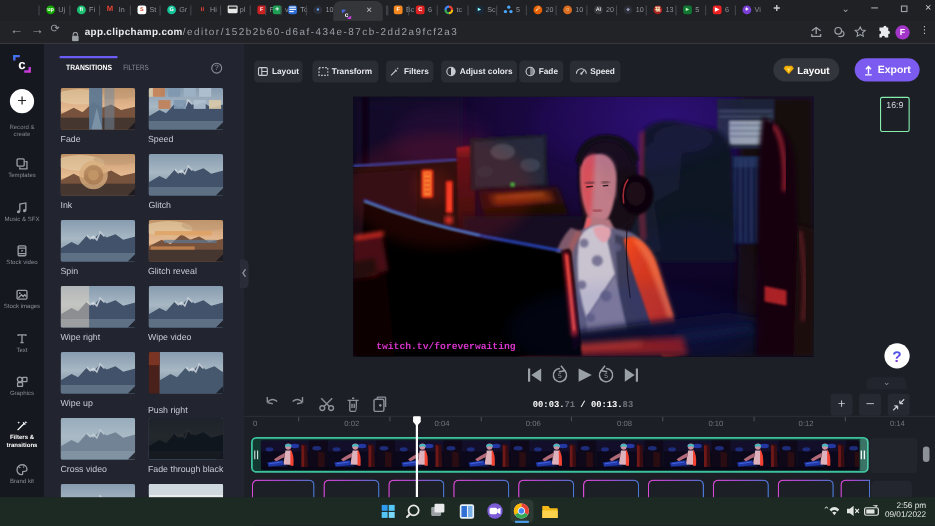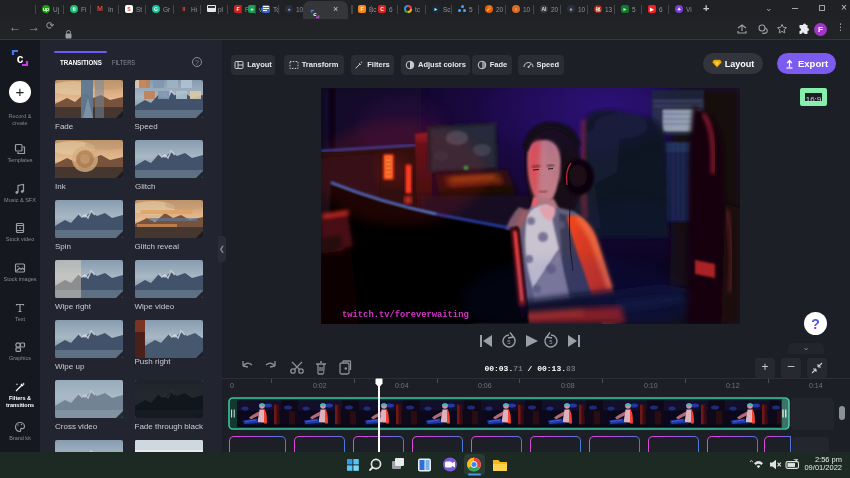--- a/index.html
+++ b/index.html
@@ -181,20 +181,21 @@
 </div>
 
 <div id="toolbar2">
   <span class="navic" style="left:9px;">←</span>
   <span class="navic" style="left:28px;">→</span>
   <span class="navic" style="left:46px;font-size:10px;">⟳</span>
   <div style="position:absolute;left:65px;top:6px;width:7px;height:8px;"><svg width="7" height="9" viewBox="0 0 7 9">
           <rect x="0.5" y="3.5" width="6" height="5" rx="1" fill="#9aa0a6"></rect>
           <path d="M1.5 3.5 V2.5 A2 2 0 0 1 5.5 2.5 V3.5" fill="none" stroke="#9aa0a6" stroke-width="1"></path>
         </svg></div>
+  <span style="position:absolute;left:77px;top:5px;font-size:9px;color:#e8eaed;font-weight:bold;letter-spacing:0.3px;">app.clipchamp.com<span style="color:#9aa0a6;font-weight:normal;letter-spacing:1.35px;">/editor/152b2b60-d6af-434e-87cb-2dd2a9fcf2a3</span></span>
   <svg width="12" height="12" viewBox="0 0 12 12" style="position:absolute;left:736px;top:4px;">
         <path d="M2 5 L6 2 L10 5 M6 2 L6 8" stroke="#9aa0a6" stroke-width="1.2" fill="none"></path>
         <path d="M2 8 L2 10 L10 10 L10 8" stroke="#9aa0a6" stroke-width="1.2" fill="none"></path>
       </svg>
   <svg width="12" height="12" viewBox="0 0 12 12" style="position:absolute;left:757px;top:4px;">
         <circle cx="5" cy="5" r="3" fill="none" stroke="#9aa0a6" stroke-width="1.1"></circle>
         <path d="M8 5 Q11 6 10 9 Q8 11 5 10" fill="none" stroke="#9aa0a6" stroke-width="1.1"></path>
       </svg>
   <svg width="12" height="12" viewBox="0 0 12 12" style="position:absolute;left:776px;top:4px;">
         <path d="M6 1.5 L7.4 4.3 L10.5 4.7 L8.2 6.8 L8.8 9.9 L6 8.4 L3.2 9.9 L3.8 6.8 L1.5 4.7 L4.6 4.3 Z" fill="none" stroke="#9aa0a6" stroke-width="1"></path>
@@ -419,21 +420,21 @@
             </linearGradient>
             <rect width="68" height="38" fill="url(#sc9)" x="10"></rect>
             <g transform="translate(10,0)">
               <path d="M0 26 L10 20 L16 23 L24 14 L30 18 L36 11 L42 16 L50 13 L57 18 L68 15 L68 38 L0 38 Z" fill="#46586e"></path>
               <path d="M24 14 L27 17 L30 15 L33 18 L36 11 L40 15" stroke="#d8e0e6" stroke-width="1.5" fill="none" opacity="0.8"></path>
             </g>
             <rect x="0" y="0" width="10" height="38" fill="#4a201a"></rect>
             <rect x="0" y="0" width="10" height="12" fill="#7a3424"></rect>
             <path d="M61 38 L68 31 L68 38 Z" fill="#14161e" opacity="0.85"></path>
           </svg></div>
-<div class="tlabel" style="left:94.5px;top:317px;">Push right</div>
+<div class="tlabel" style="left:94.5px;top:328px;">Push right</div>
 <div class="thumb" style="left:15px;top:339.5px;"><svg width="68" height="38" viewBox="0 0 68 38">
             <linearGradient id="sc10" x1="0" y1="0" x2="0" y2="1">
 <stop offset="0" stop-color="#879cb0"></stop>
               <stop offset="0.45" stop-color="#a8b8c4"></stop>
               <stop offset="0.7" stop-color="#8c9fae"></stop>
               <stop offset="1" stop-color="#64788c"></stop>
             </linearGradient>
             <rect width="68" height="38" fill="url(#sc10)"></rect>
             <path d="M0 26 L10 20 L16 23 L24 14 L30 18 L36 11 L42 16 L50 13 L57 18 L68 15 L68 38 L0 38 Z" fill="#41526a"></path>
             <path d="M24 14 L27 17 L30 15 L33 18 L36 11 L40 15" stroke="#d8e0e6" stroke-width="1.5" fill="none" opacity="0.8"></path>
@@ -513,21 +514,21 @@
 <span style="color:#fff;font-size:9px;font-weight:bold;">Layout</span>
       </div>
 <div style="position:absolute;left:777px;top:13px;width:59px;height:21px;background:#7c5cf0;border-radius:11px;display:flex;align-items:center;justify-content:center;gap:4px;">
 <svg width="9" height="10" viewBox="0 0 9 10">
           <path d="M4.5 8 L4.5 2 M2.2 4 L4.5 1.5 L6.8 4" stroke="#fff" stroke-width="1.2" fill="none"></path>
           <path d="M1.5 9 L7.5 9" stroke="#fff" stroke-width="1.2"></path>
         </svg>
 <span style="color:#fff;font-size:9.5px;font-weight:bold;">Export</span>
       </div>
 
-<div style="position:absolute;left:800px;top:48px;width:27px;height:18px;border:5px solid #86efac;border-radius:2px;color:#d6d8de;font-size:8px;text-align:center;line-height:14px;">16:9</div>
+<div style="position:absolute;left:800px;top:48px;width:27px;height:32px;border:1px solid #86efac;border-radius:2px;color:#d6d8de;font-size:8px;text-align:center;line-height:14px;">16:9</div>
 
 <div style="position:absolute;left:321px;top:48px;width:419px;height:236px;background:#0a0418;"><svg width="419" height="236" viewBox="0 0 419 236">
 <defs>
 <radialGradient id="wall" cx="0.68" cy="0.08" r="0.72">
  <stop offset="0" stop-color="#2a1070"></stop>
               <stop offset="0.35" stop-color="#1c0948"></stop>
               <stop offset="0.7" stop-color="#110628"></stop>
               <stop offset="1" stop-color="#090316"></stop>
 </radialGradient>
 <linearGradient id="redband" x1="0" y1="0" x2="0" y2="1">

